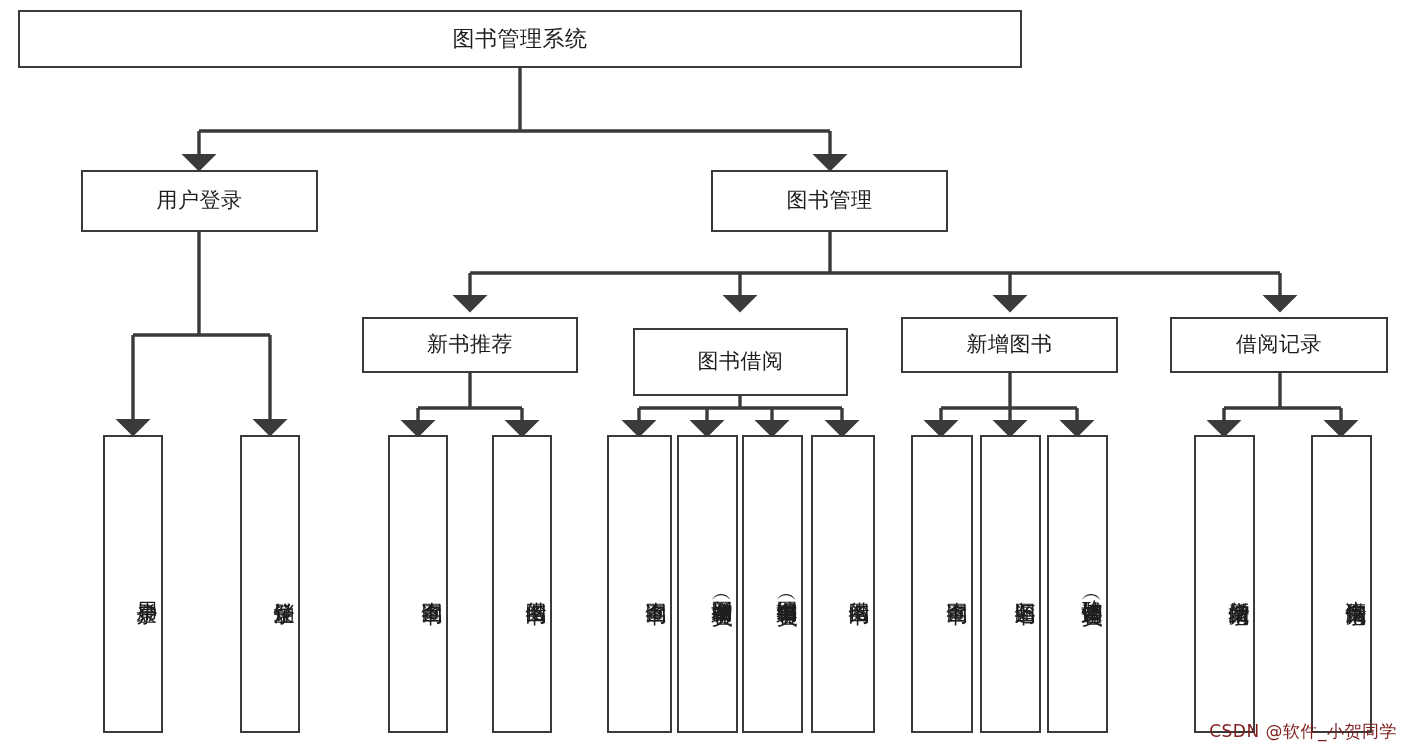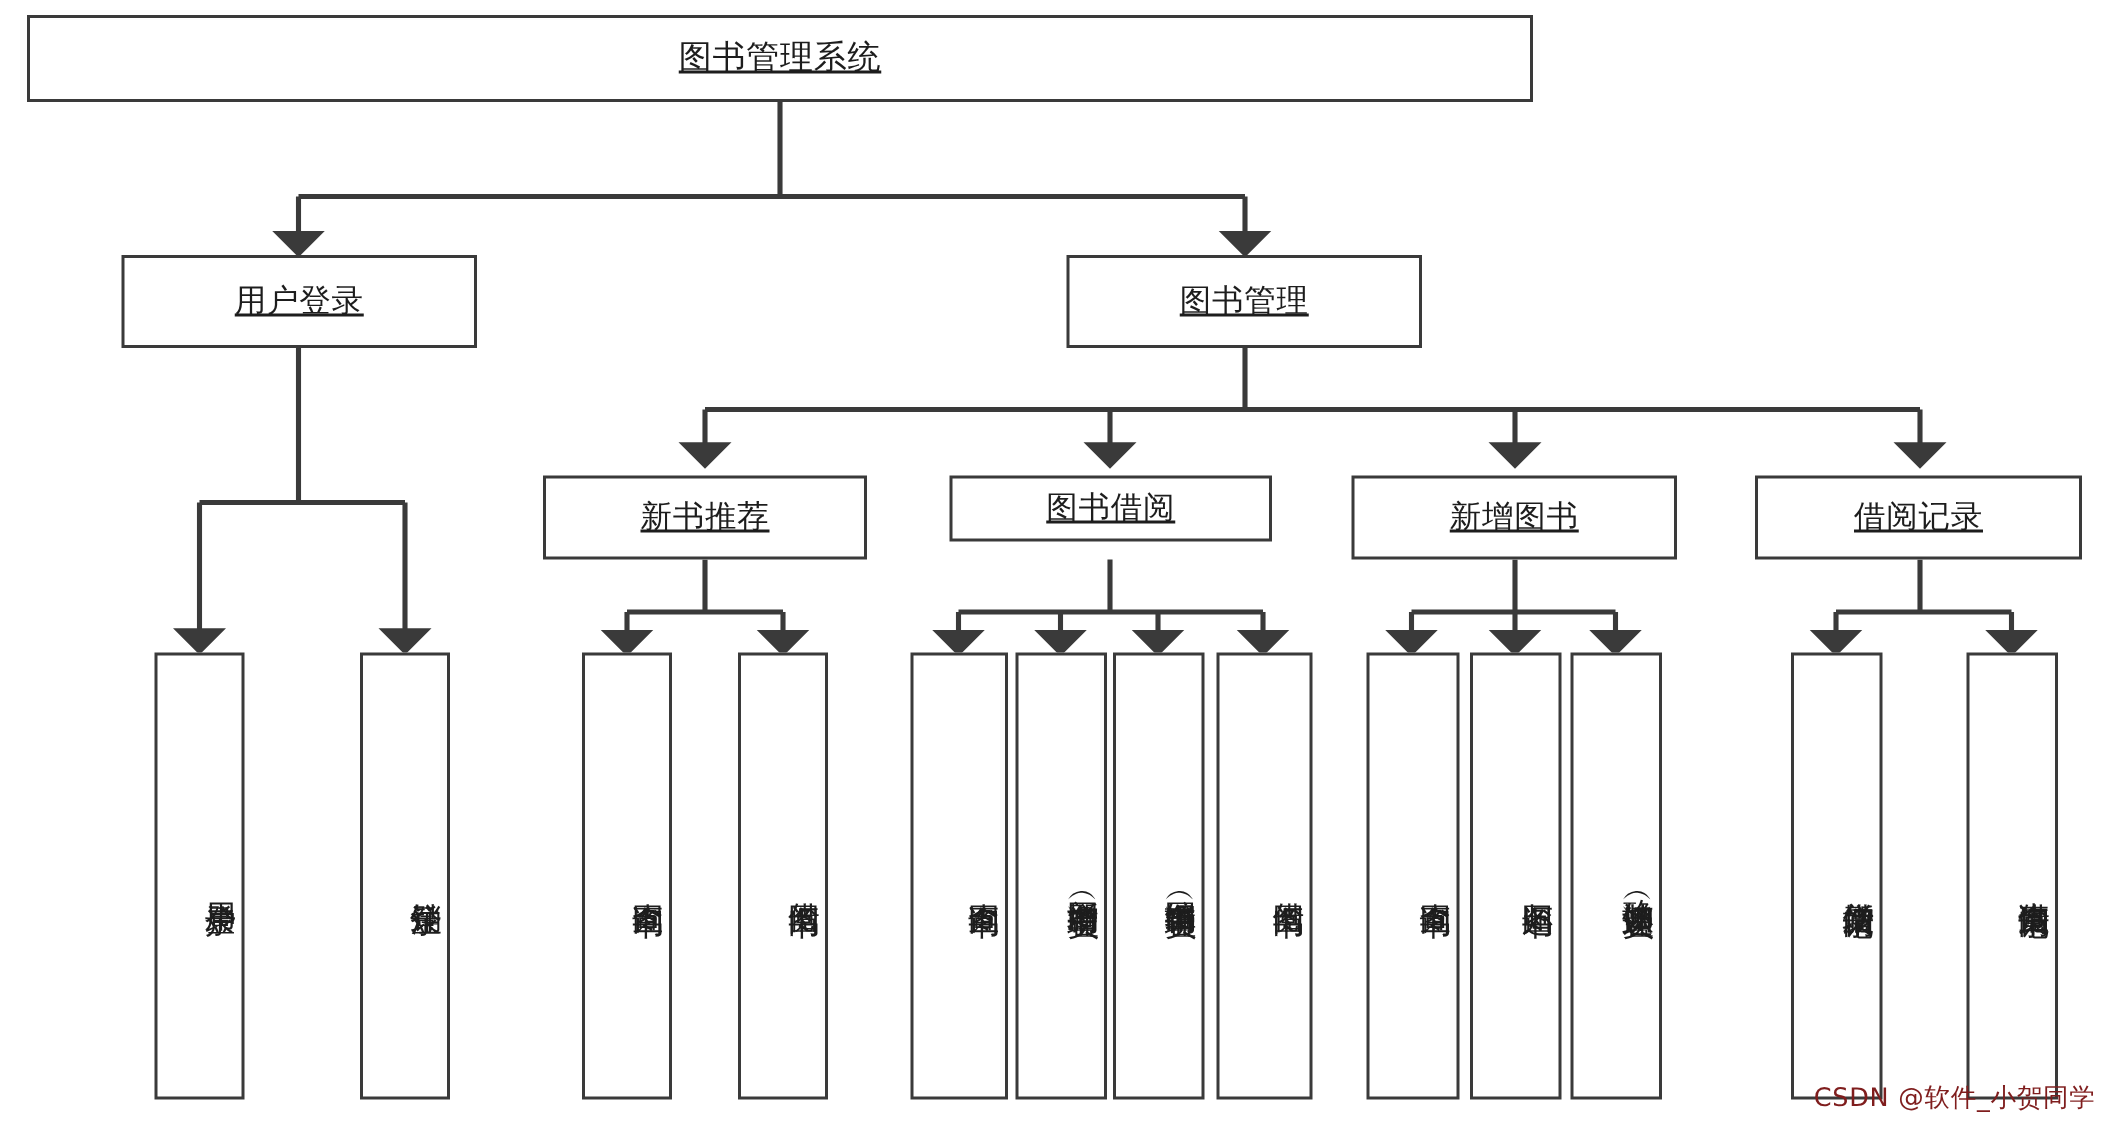--- a/index.html
+++ b/index.html
@@ -38,21 +38,20 @@
     align-items: center;
     justify-content: center;
     text-align: center;
     color: #1d1d1d;
     z-index: 2;
   }
   .node-h {
     font-size: 21px;
     line-height: 1.2;
     letter-spacing: 0.5px;
-    text-decoration: underline;
   }
   .node-root {
     font-size: 22px;
   }
   .node-v {
     writing-mode: vertical-rl;
     text-orientation: upright;
     font-size: 21px;
     line-height: 1.34;
     letter-spacing: 1px;
@@ -143,21 +142,21 @@
   <div class="node node-h" style="left:81px; top:170px; width:237px; height:62px;">
     <span>用户登录</span>
   </div>
   <div class="node node-h" style="left:711px; top:170px; width:237px; height:62px;">
     <span>图书管理</span>
   </div>
 
   <div class="node node-h" style="left:362px; top:317px; width:216px; height:56px;">
     <span>新书推荐</span>
   </div>
-  <div class="node node-h" style="left:633px; top:317px; width:215px; height:44px;">
+  <div class="node node-h" style="left:633px; top:328px; width:215px; height:68px;">
     <span>图书借阅</span>
   </div>
   <div class="node node-h" style="left:901px; top:317px; width:217px; height:56px;">
     <span>新增图书</span>
   </div>
   <div class="node node-h" style="left:1170px; top:317px; width:218px; height:56px;">
     <span>借阅记录</span>
   </div>
 
   <div class="node node-v" style="left:103px; top:435px; width:60px; height:298px;">

